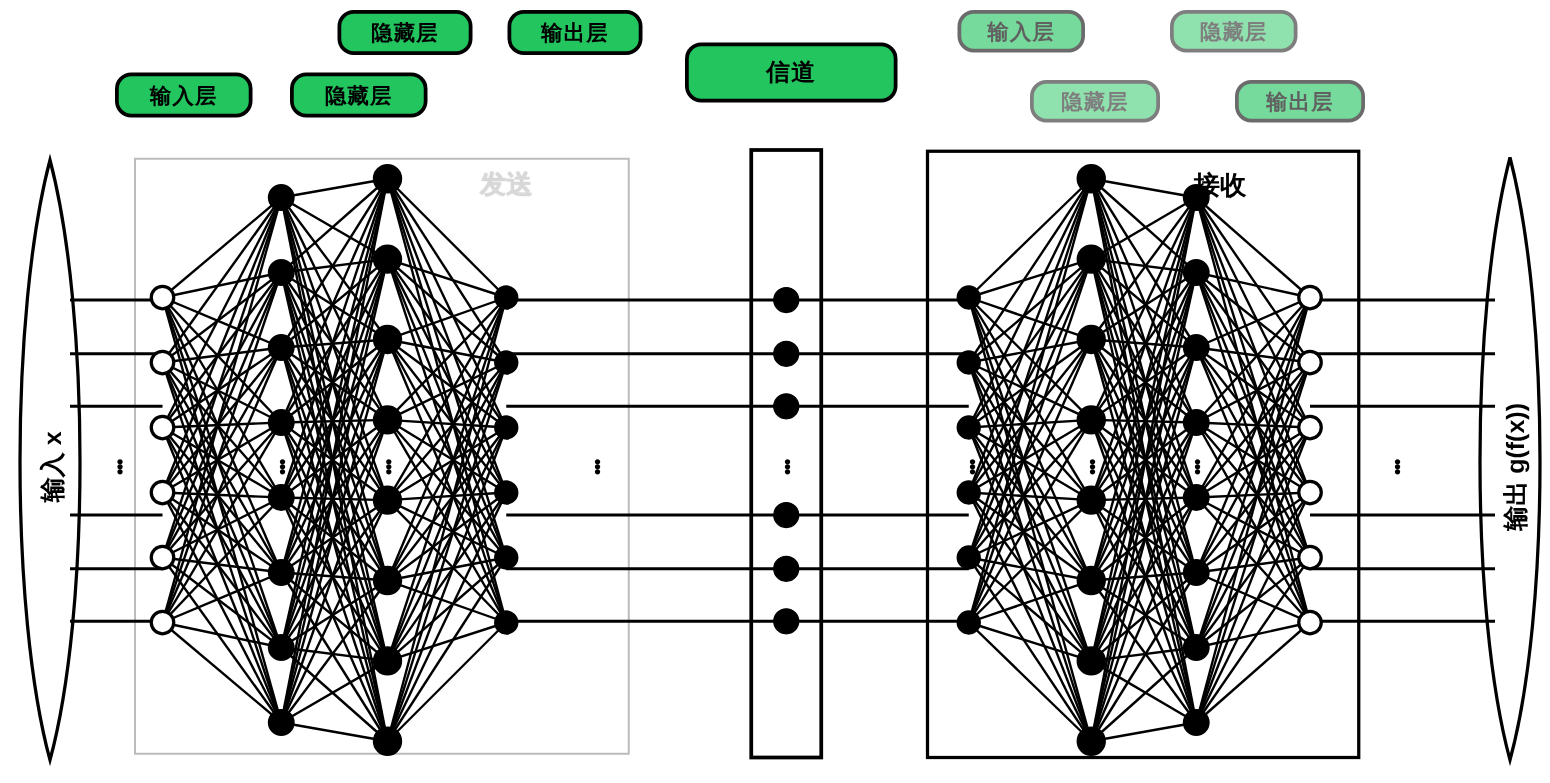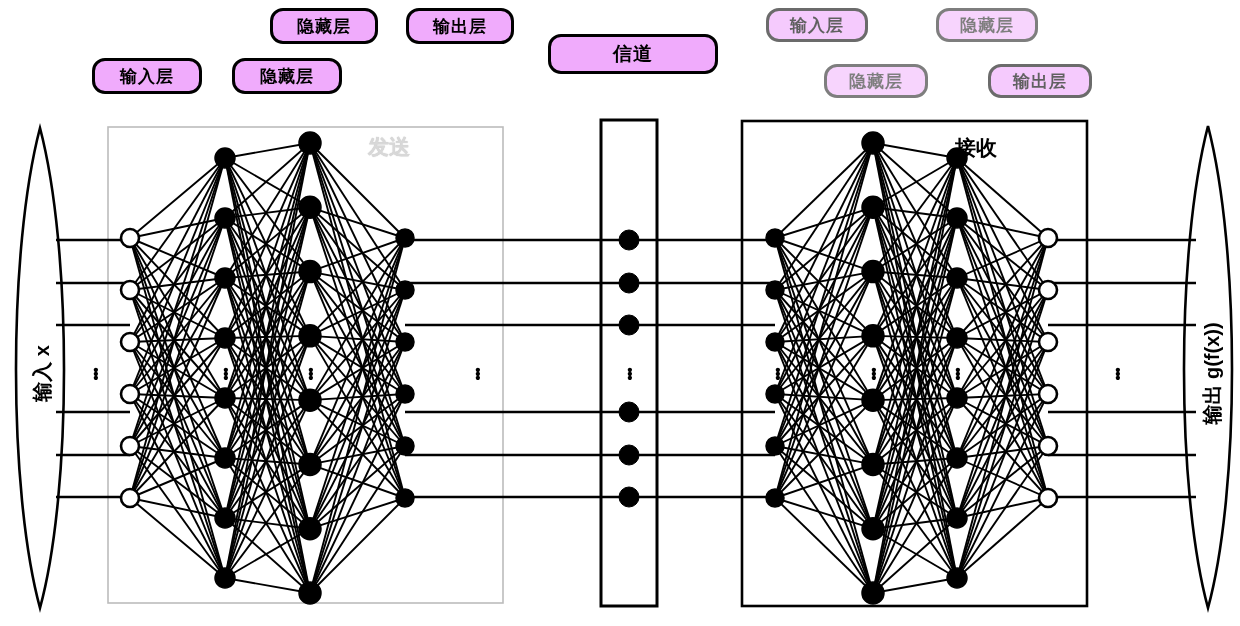--- a/index.html
+++ b/index.html
@@ -8,21 +8,21 @@
     width:1240px;height:626px;overflow:hidden;position:relative;
   }
   #stage{position:relative;width:1240px;height:626px;background:#fff;}
   #svgroot{position:absolute;left:0;top:0;width:1240px;height:626px;}
 
   
   .pill{
     position:absolute;
     border:3px solid #000;
     border-radius:13px;
-    background:#f0abfc;
+    background:#22c55e;
     display:flex;align-items:center;justify-content:center;
     font-size:17px;
     font-weight:bold;
     color:#000;
     letter-spacing:1px;
     box-sizing:border-box;
     white-space:nowrap;
   }
   .pill.faded{opacity:.62;border-color:#111;}
   .pill.faded2{opacity:.5;}
@@ -497,38 +497,38 @@
   <div class="pill" style="left:232px; top:58px;  width:110px; height:36px;">
     <span>隐藏层</span>
   </div>
   <div class="pill" style="left:270px; top:8px;   width:108px; height:36px;">
     <span>隐藏层</span>
   </div>
   <div class="pill" style="left:406px; top:8px;   width:108px; height:36px;">
     <span>输出层</span>
   </div>
 
-  <div class="pill" style="left:548px; top:34px; width:170px; height:40px; font-size:19px;">
+  <div class="pill" style="left:548px; top:34px; width:170px; height:48px; font-size:19px;">
     <span>信道</span>
   </div>
 
   <div class="pill faded" style="left:766px; top:8px;   width:102px; height:34px;">
     <span>输入层</span>
   </div>
   <div class="pill faded2" style="left:936px; top:8px;  width:102px; height:34px;">
     <span>隐藏层</span>
   </div>
   <div class="pill faded2" style="left:824px; top:64px;  width:104px; height:34px;">
     <span>隐藏层</span>
   </div>
   <div class="pill faded" style="left:988px; top:64px;  width:104px; height:34px;">
     <span>输出层</span>
   </div>
 
-  <div class="region-caption ghost" style="left:368px; top:133px;">发送</div>
+  <div class="region-caption ghost" style="left:384px; top:133px;">发送</div>
   <div class="region-caption" style="left:955px; top:134px;">接收</div>
 
   <div class="vlabel" style="left:-13px; top:360px; width:110px; text-align:center; transform:rotate(-90deg);">
     <span>输入 x</span>
   </div>
   <div class="vlabel" style="left:1140px; top:360px; width:145px; text-align:center; transform:rotate(-90deg);">
     <span>输出 g(f(x))</span>
   </div>
 
   <div class="dots" style="left:88px;  top:368px; width:16px;">

